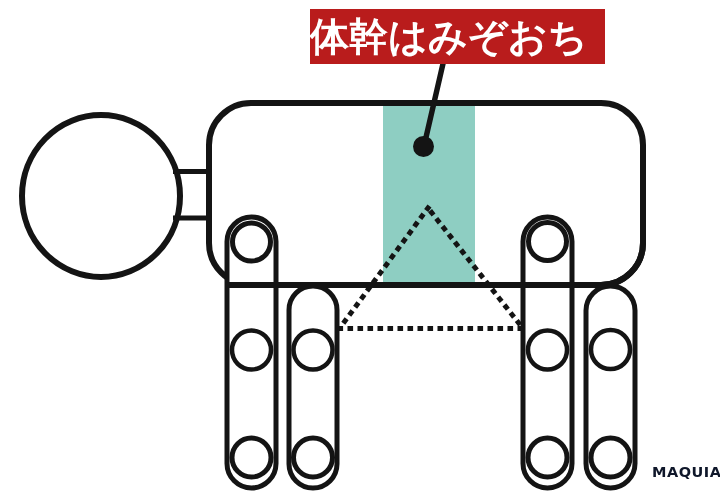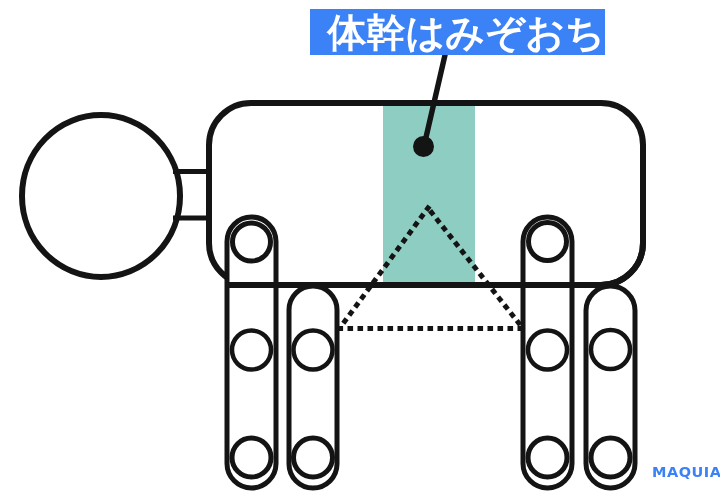--- a/index.html
+++ b/index.html
@@ -21,37 +21,37 @@
     top: 0;
     display: block;
   }
   .ink   { stroke: #141414; fill: none; }
   .inkw  { stroke: #141414; fill: #ffffff; }
   .callout {
     position: absolute;
     left: 310px;
     top: 9px;
     width: 295px;
-    height: 46px;
-    background: #3b82f6;
+    height: 55px;
+    background: #b91c1c;
     color: #ffffff;
     display: flex;
     align-items: center;
-    justify-content: flex-end;
+    justify-content: flex-start;
     font-size: 39px;
     font-weight: bold;
     letter-spacing: 0px;
     line-height: 1;
     white-space: nowrap;
   }
   .watermark {
     position: absolute;
     left: 652px;
     top: 465px;
-    color: #3b82f6;
+    color: #0f172a;
     font-size: 14.5px;
     font-weight: 800;
     letter-spacing: 0.5px;
     line-height: 1;
   }
 </style>
 </head>
 <body>
 
 <div class="stage">

